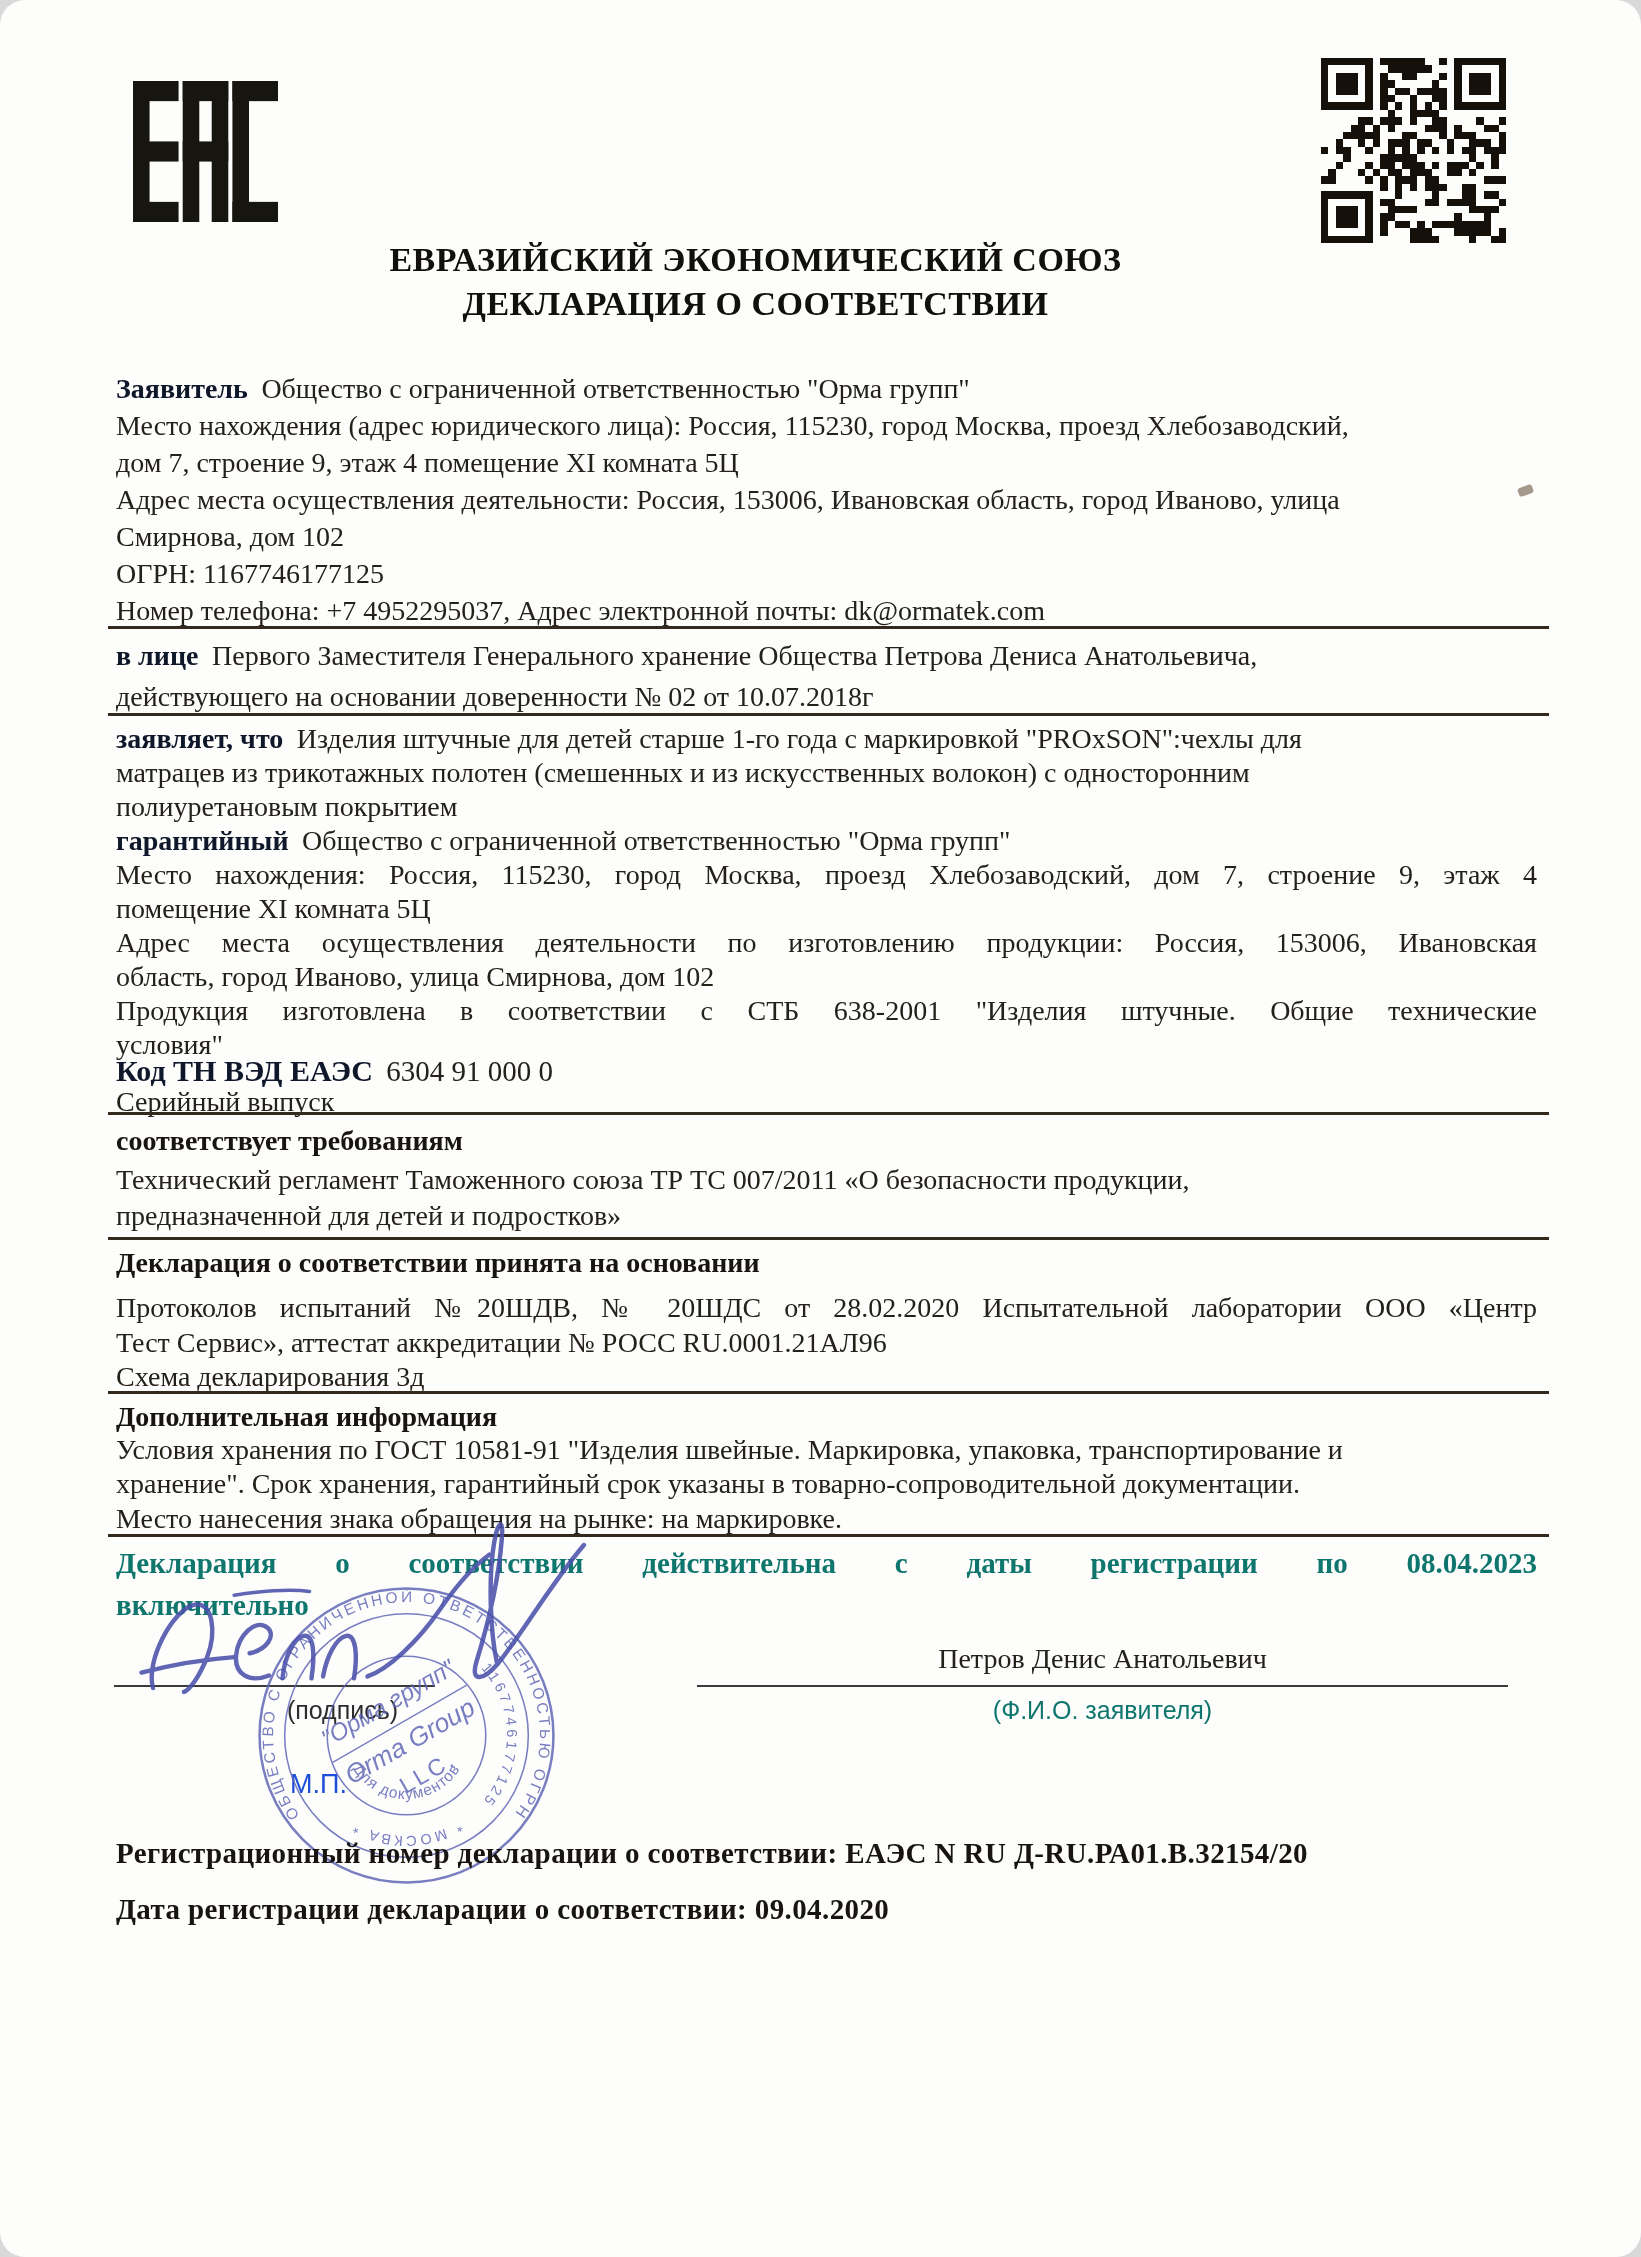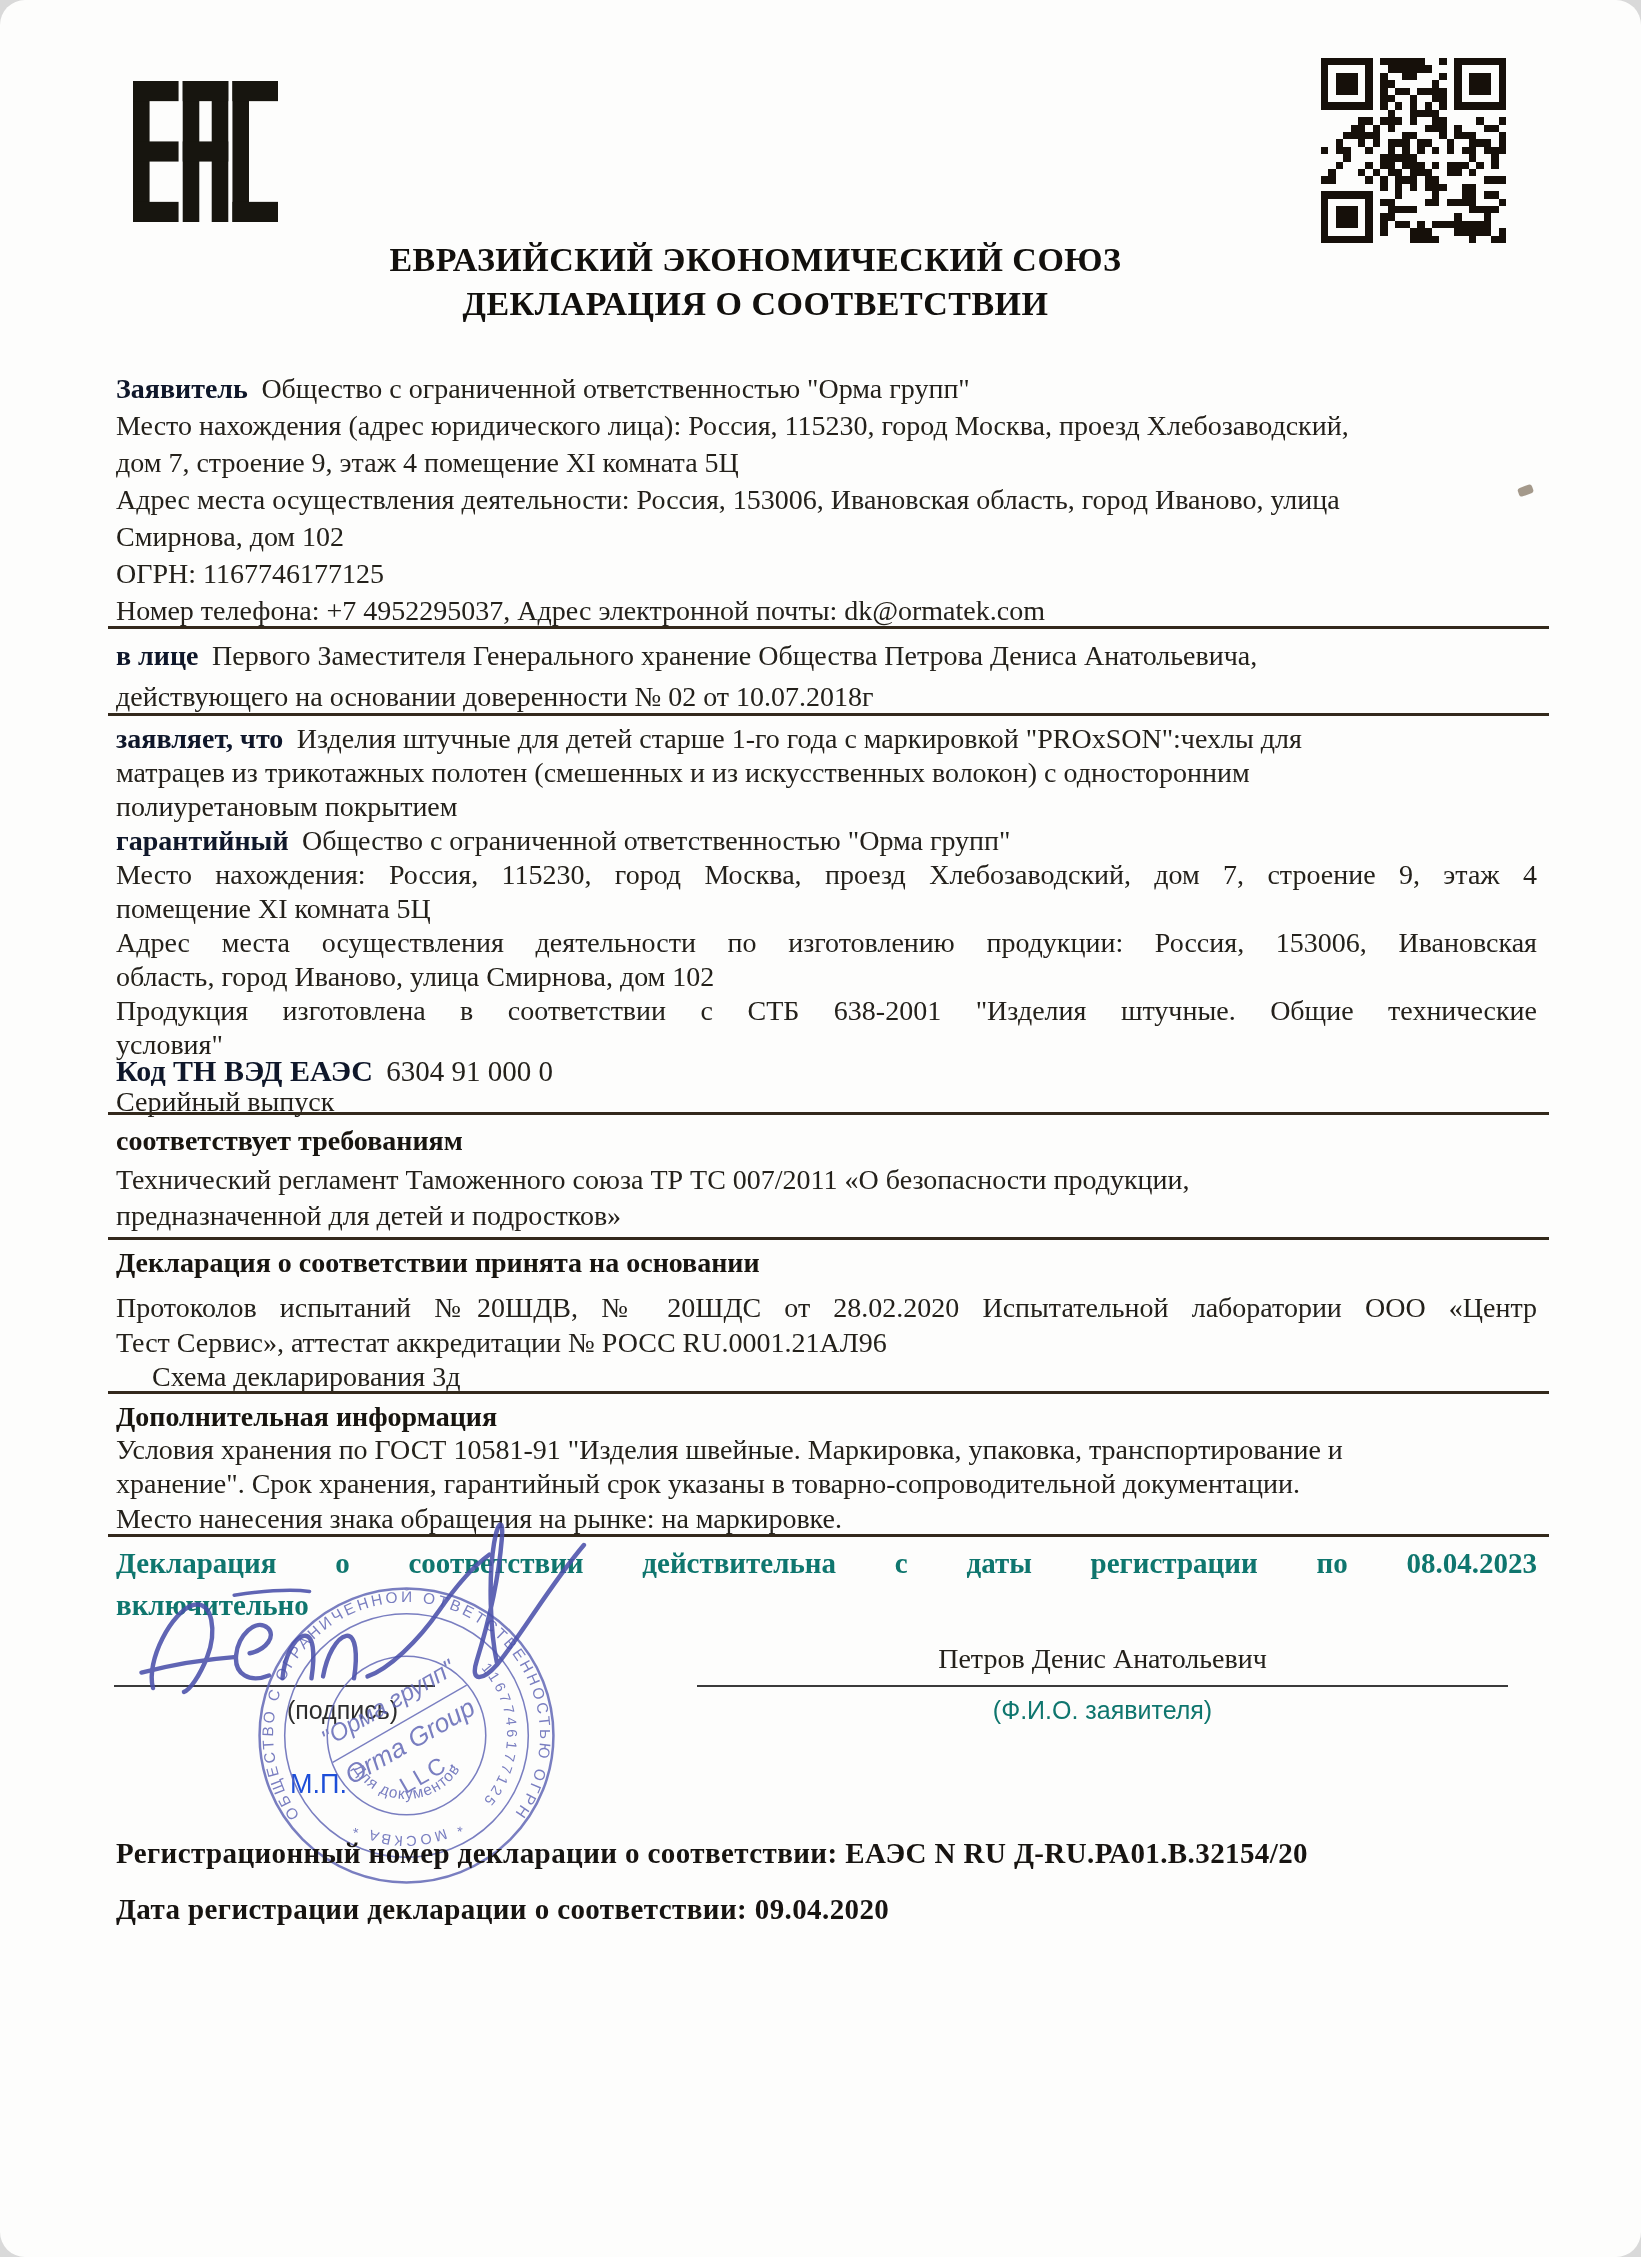--- a/index.html
+++ b/index.html
@@ -421,21 +421,21 @@
 
   <div class="hr" style="top:1237px;"></div>
 
   <div class="abs t" style="top:1244px;">
       <p class="b">Декларация о соответствии принята на основании</p>
     </div>
   <div class="abs" style="top:1290px;font-size:28px;line-height:35px;">
     <p class="jl">Протоколов испытаний №20ШДВ, № 20ШДС от 28.02.2020 Испытательной лаборатории ООО «Центр</p>
     <p>Тест Сервис», аттестат аккредитации № РОСС RU.0001.21АЛ96</p>
   </div>
-  <div class="abs t" style="top:1358px;margin-left:36px;">
+  <div class="abs t" style="top:1358px;">
       <p>Схема декларирования 3д</p>
     </div>
 
   <div class="hr" style="top:1391px;"></div>
 
   <div class="abs t" style="top:1398px;">
       <p class="b">Дополнительная информация</p>
     </div>
   <div class="abs" style="top:1433px;font-size:28px;line-height:34px;">
     <p>Условия хранения по ГОСТ 10581-91 "Изделия швейные. Маркировка, упаковка, транспортирование и</p>

